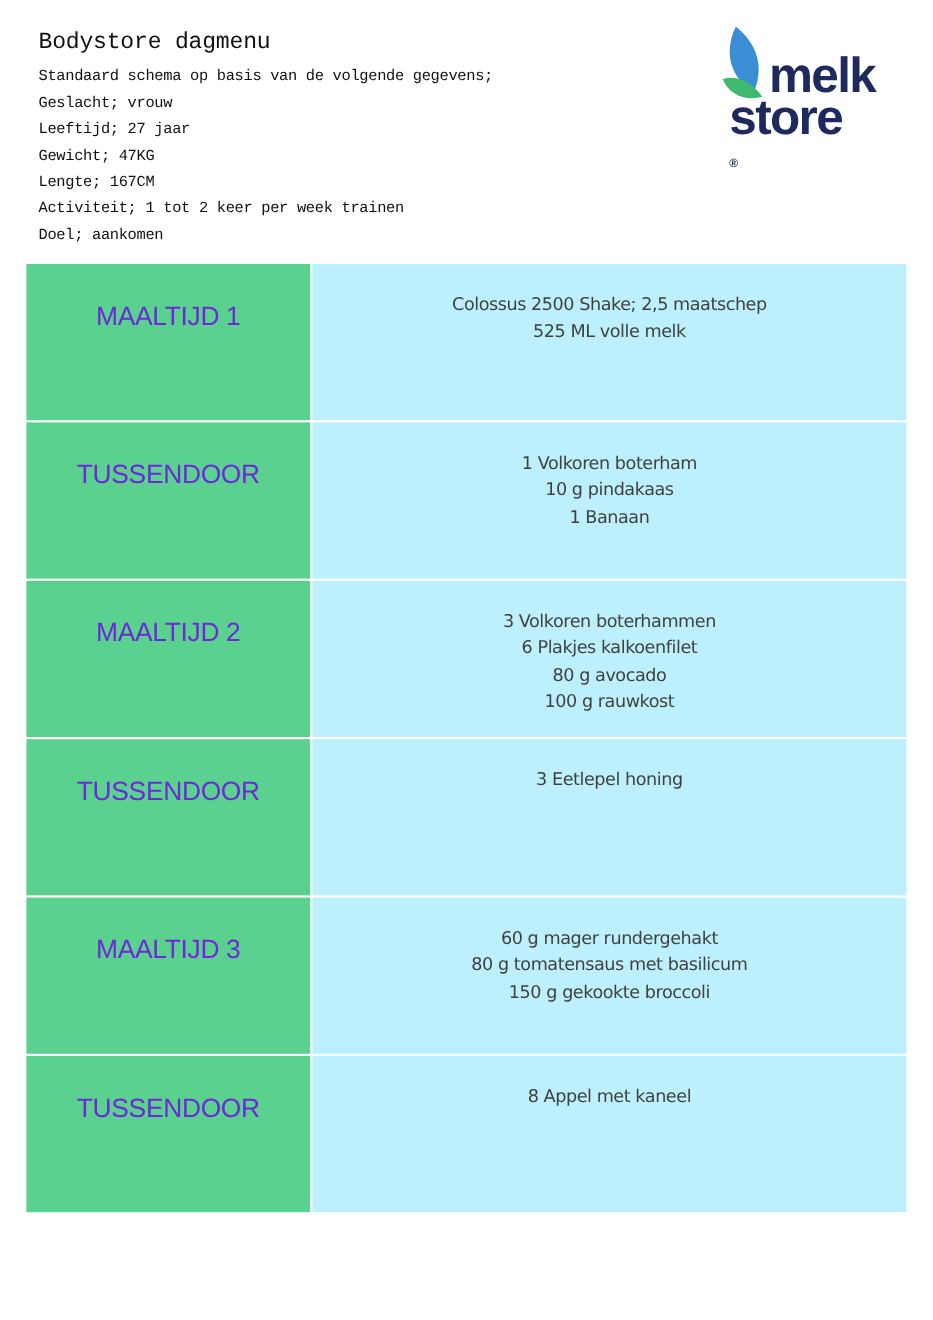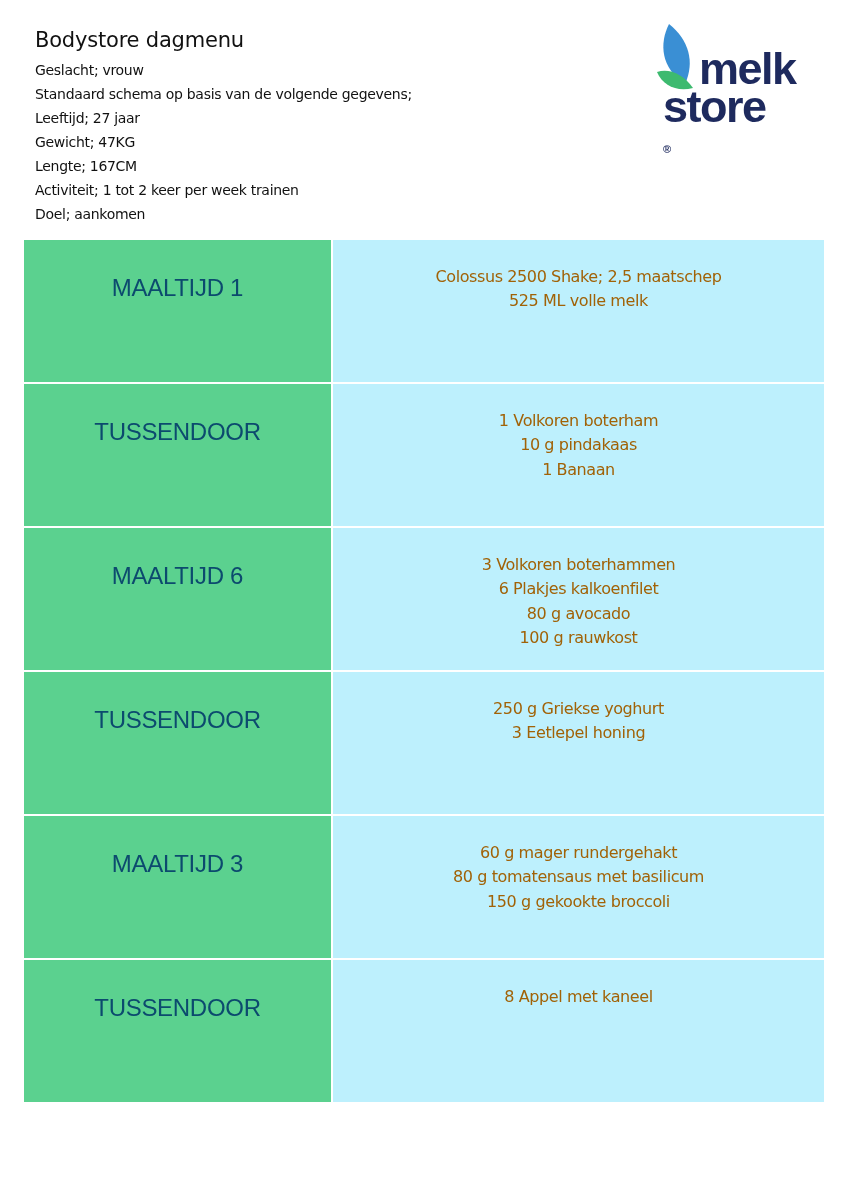--- a/index.html
+++ b/index.html
@@ -1,47 +1,47 @@
 <!DOCTYPE html>
 <html><head>
   <meta charset="utf-8">
   <style>
     html, body { margin: 0; padding: 0; }
     body {
       width: 848px; height: 1200px; background: #ffffff; position: relative; overflow: hidden;
       font-family: "DejaVu Sans", sans-serif; color: #111;
     }
-    .header { position: absolute; left: 35px; top: 26px; }
+    .header { position: absolute; left: 35px; top: 26px; font-family: Liberation Mono, monospace; }
     .title { font-size: 21px; line-height: 28px; margin: 0 0 4px 0; font-weight: normal; letter-spacing: -0.2px; }
     .info-line { font-size: 14px; line-height: 24px; letter-spacing: -0.3px; }
     .logo { position: absolute; left: 655px; top: 22px; width: 170px; height: 110px; }
     .logo-text { position: absolute; left: 16px; top: 24px; font-family: "Liberation Sans", sans-serif; font-weight: bold; color: #1e2a5e; font-size: 45px; line-height: 38px; letter-spacing: -1.5px; }
     .logo-text span { display: block; }
     .logo-reg { font-size: 11px; vertical-align: top; letter-spacing: 0; position: relative; top: 4px; }
     .table { position: absolute; left: 24px; top: 240px; width: 800px; }
     .row { display: flex; height: 142px; margin-bottom: 2px; }
     .cell-left {
-      width: 307px; background: #5bd18f; color: #0c4a6e; text-align: center;
+      width: 258px; background: #5bd18f; color: #6d28d9; text-align: center;
       font-family: "Liberation Sans", sans-serif; font-size: 24px; padding-top: 34px; box-sizing: border-box;
       letter-spacing: -0.3px;
     }
     .cell-right {
       margin-left: 2px; flex: 1; background: #bdf0fd; text-align: center;
       font-size: 16px; line-height: 24.3px; padding-top: 25px; box-sizing: border-box; letter-spacing: -0.4px;
-      color: #a16207;
+      color: #404040;
     }
     .item { display: block; min-height: 24.3px; }
   </style>
 </head>
 <body>
 
 <div class="header">
   <h1 class="title">Bodystore dagmenu</h1>
+  <div class="info-line">Standaard schema op basis van de volgende gegevens;</div>
   <div class="info-line">Geslacht; vrouw</div>
-  <div class="info-line">Standaard schema op basis van de volgende gegevens;</div>
   <div class="info-line">Leeftijd; 27 jaar</div>
   <div class="info-line">Gewicht; 47KG</div>
   <div class="info-line">Lengte; 167CM</div>
   <div class="info-line">Activiteit; 1 tot 2 keer per week trainen</div>
   <div class="info-line">Doel; aankomen</div>
 </div>
 
 <div class="logo">
   <svg width="50" height="80" viewBox="0 0 50 80" style="position:absolute;left:0;top:0;">
     <path d="M14 2 C 4 22, 6 46, 30 62 C 40 40, 34 18, 14 2 Z" fill="#3a8fd4"></path>
@@ -69,32 +69,31 @@
   </div>
   <div class="row">
     <div class="cell-left">TUSSENDOOR</div>
     <div class="cell-right">
       <span class="item">1 Volkoren boterham</span>
       <span class="item">10 g pindakaas</span>
       <span class="item">1 Banaan</span>
     </div>
   </div>
   <div class="row">
-    <div class="cell-left">MAALTIJD 6</div>
+    <div class="cell-left">MAALTIJD 2</div>
     <div class="cell-right">
       <span class="item">3 Volkoren boterhammen</span>
       <span class="item">6 Plakjes kalkoenfilet</span>
       <span class="item">80 g avocado</span>
       <span class="item">100 g rauwkost</span>
     </div>
   </div>
   <div class="row">
     <div class="cell-left">TUSSENDOOR</div>
     <div class="cell-right">
-      <span class="item">250 g Griekse yoghurt</span>
       <span class="item">3 Eetlepel honing</span>
     </div>
   </div>
   <div class="row">
     <div class="cell-left">MAALTIJD 3</div>
     <div class="cell-right">
       <span class="item">60 g mager rundergehakt</span>
       <span class="item">80 g tomatensaus met basilicum</span>
       <span class="item">150 g gekookte broccoli</span>
     </div>

